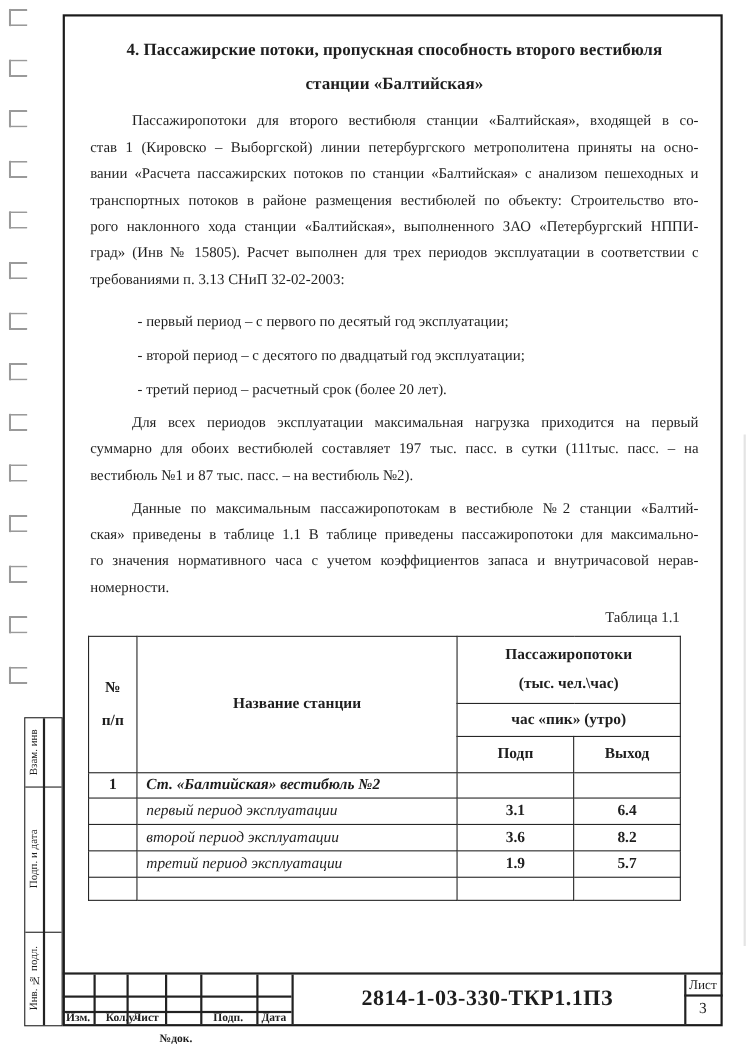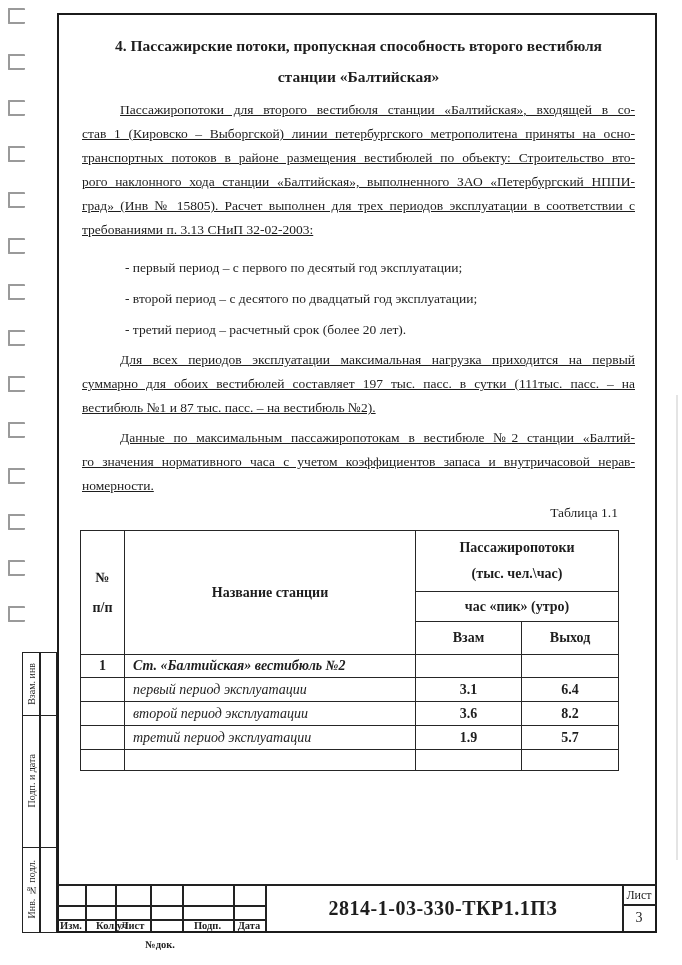--- a/index.html
+++ b/index.html
@@ -25,21 +25,20 @@
   
   #flow { position:absolute; left:82px; top:30px; width:553px; }
   .heading-line {
     font-weight:bold; font-size:15.5px; line-height:31px; text-align:center;
   }
   .para { margin-top:6px; }
   .line {
     font-size:13.5px; line-height:24px;
     text-align:justify; text-align-last:justify;
     white-space:normal;
-    text-decoration:underline;
   }
   .line.first { padding-left:38px; }
   .line.last { text-align-last:left; }
   .list { margin-top:14px; }
   .li { font-size:13.5px; line-height:24px; padding-left:43px; }
   .li + .li { margin-top:7px; }
   .caption {
     margin-top:4px; font-size:13.5px; line-height:22px;
     text-align:right; padding-right:17px;
   }
@@ -122,37 +121,39 @@
 
 <div class="streak" style="left:676px; top:395px; width:2px; height:465px;"></div>
 
 <div id="flow">
   <div id="body-flow">
       <div class="heading-line">4. Пассажирские потоки, пропускная способность второго вестибюля</div>
       <div class="heading-line">станции «Балтийская»</div>
       <div class="para">
         <div class="line first">Пассажиропотоки для второго вестибюля станции «Балтийская», входящей в со-</div>
         <div class="line">став 1 (Кировско – Выборгской) линии петербургского метрополитена приняты на осно-</div>
+        <div class="line">вании «Расчета пассажирских потоков по станции «Балтийская» с анализом пешеходных и</div>
         <div class="line">транспортных потоков в районе размещения вестибюлей по объекту: Строительство вто-</div>
         <div class="line">рого наклонного хода станции «Балтийская», выполненного ЗАО «Петербургский НППИ-</div>
         <div class="line">град» (Инв № 15805). Расчет выполнен для трех периодов эксплуатации в соответствии с</div>
         <div class="line last">требованиями п. 3.13 СНиП 32-02-2003:</div>
       </div>
       <div class="list">
         <div class="li">- первый период – с первого по десятый год эксплуатации;</div>
         <div class="li">- второй период – с десятого по двадцатый год эксплуатации;</div>
         <div class="li">- третий период – расчетный срок (более 20 лет).</div>
       </div>
       <div class="para">
         <div class="line first">Для всех периодов эксплуатации максимальная нагрузка приходится на первый</div>
         <div class="line">суммарно для обоих вестибюлей составляет 197 тыс. пасс. в сутки (111тыс. пасс. – на</div>
         <div class="line last">вестибюль №1 и 87 тыс. пасс. – на вестибюль №2).</div>
       </div>
       <div class="para">
         <div class="line first">Данные по максимальным пассажиропотокам в вестибюле №2 станции «Балтий-</div>
+        <div class="line">ская» приведены в таблице 1.1 В таблице приведены пассажиропотоки для максимально-</div>
         <div class="line">го значения нормативного часа с учетом коэффициентов запаса и внутричасовой нерав-</div>
         <div class="line last">номерности.</div>
       </div>
     </div>
 
   <div class="caption">Таблица 1.1</div>
 
   <table class="ptable">
     <colgroup>
       <col style="width:44px">
@@ -171,21 +172,21 @@
         <td class="hdr" rowspan="3">Название станции</td>
         <td class="hdr" colspan="2">
           <div class="flows2">Пассажиропотоки</div>
           <div class="flows2">(тыс. чел.\час)</div>
         </td>
       </tr>
       <tr style="height:30px;">
         <td class="hdr" colspan="2">час «пик» (утро)</td>
       </tr>
       <tr style="height:33px;">
-        <td class="hdr">Взам</td>
+        <td class="hdr">Подп</td>
         <td class="hdr">Выход</td>
       </tr>
 
     <tr style="height: 23px;">
           <td class="cell-no">1</td>
           <td class="cell-name bold">Ст. «Балтийская» вестибюль №2</td>
           <td class="cell-val"></td>
           <td class="cell-val"></td>
         </tr>
         <tr style="height: 24px;">

